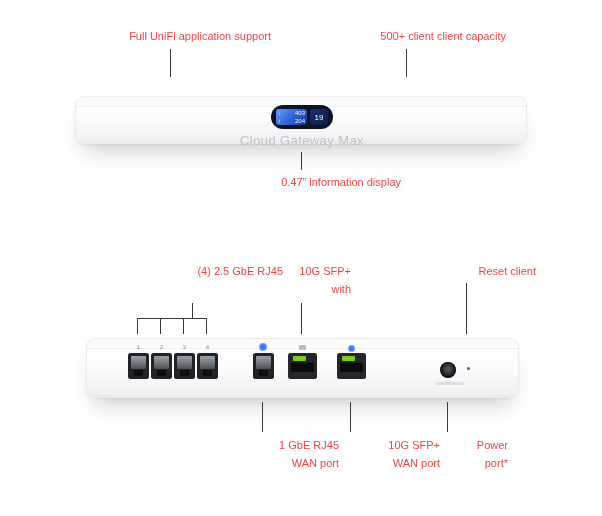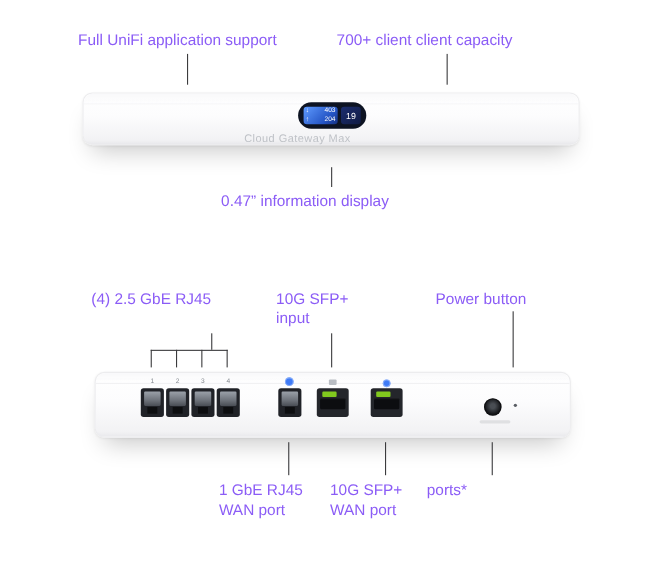--- a/index.html
+++ b/index.html
@@ -1,20 +1,20 @@
 <!DOCTYPE html>
 <html><head>
 <meta charset="utf-8">
 <style>
   html,body { margin:0; padding:0; background:#ffffff; }
   #canvas {
     position:relative; width:602px; height:516px; background:#ffffff;
     font-family:"Liberation Sans", sans-serif; color:#1c1c1e; overflow:hidden;
   }
-  .callout { position:absolute; text-align:left; font-size:14px; line-height:18px; color:#8b5cf6; }
+  .callout { position:absolute; text-align:right; font-size:11px; line-height:18px; color:#ef4444; }
   .callout span { display:block; }
   .vline { position:absolute; width:1px; background:#3b3b3d; }
   .hline { position:absolute; height:1px; background:#3b3b3d; }
 
   .device {
     position:absolute; border:1px solid #ececee; border-radius:9px; box-sizing:border-box;
     background:linear-gradient(180deg,#ffffff 0%,#fcfcfd 45%,#f2f2f4 92%,#e9e9ec 100%);
     box-shadow:0 1px 2px rgba(0,0,0,0.05), 0 14px 22px -9px rgba(0,0,0,0.22);
   }
   .device::before {
@@ -27,22 +27,22 @@
   
   .pill { position:absolute; left:195px; top:8px; width:62px; height:24px; background:#0d1322;
           border-radius:12px; display:flex; align-items:center; gap:3px; padding:0 5px; box-sizing:border-box; }
   .screenL { flex:1.5; height:16px; border-radius:3px; color:#fff; font-size:6px; line-height:8px;
              padding:0 2px; display:flex; flex-direction:column; justify-content:center;
              background:linear-gradient(135deg,#5f9bff 0%,#2353c4 70%,#16307e 100%); }
   .srow { display:flex; justify-content:space-between; }
   .screenR { flex:1; height:16px; border-radius:3px; color:#fff; font-size:8px;
              display:flex; align-items:center; justify-content:center;
              background:linear-gradient(135deg,#1b2d6e,#101b44); }
-  .devname { position:absolute; left:146px; top:36px; width:160px; text-align:left;
-             font-size:10px; color:#bfc2c7; letter-spacing:0.4px; }
+  .devname { position:absolute; left:146px; top:36px; width:160px; text-align:center;
+             font-size:13px; color:#bfc2c7; letter-spacing:0.4px; }
 
   
   .rj45 { position:absolute; width:21px; height:26px; top:14px; background:#202227; border-radius:2.5px; }
   .rj45::before { content:""; position:absolute; left:3px; right:3px; top:3px; height:13px; border-radius:1px;
                   background:linear-gradient(180deg,#9aa0a8 0%,#6e737b 60%,#4a4e55 100%); }
   .rj45::after { content:""; position:absolute; left:6px; right:6px; bottom:3px; height:6px; background:#0d0e10; }
   .portnum { position:absolute; width:21px; top:5px; text-align:center; font-size:6px; line-height:7px; color:#84898f; }
   .globe { position:absolute; width:8px; height:8px; border-radius:50%; background:#3f7bf6;
            box-shadow:inset 0 0 0 1px rgba(255,255,255,0.35); }
   .sfp { position:absolute; width:29px; height:26px; top:14px; background:#24262b; border-radius:2.5px; }
@@ -55,26 +55,26 @@
                box-shadow:inset 0 0 0 1px rgba(0,0,0,0.4); }
   .pinhole { position:absolute; width:3px; height:3px; border-radius:50%; background:#5a5e64; }
   .spec { position:absolute; height:3px; border-radius:1.5px; background:#dfe0e2; }
 </style>
 </head>
 <body>
 
 <div id="canvas">
 
   <div class="callout" style="left:71px; top:27px; width:200px;">Full UniFi application support</div>
-  <div class="callout" style="left:306px; top:27px; width:200px;">700+ client client capacity</div>
+  <div class="callout" style="left:306px; top:27px; width:200px;">500+ client client capacity</div>
 
   <div class="vline" style="left:170px; top:49px; height:28px;"></div>
   <div class="vline" style="left:406px; top:49px; height:28px;"></div>
 
-  <div class="device" style="left:75px; top:84px; width:452px; height:48px;">
+  <div class="device" style="left:75px; top:96px; width:452px; height:48px;">
     <div class="pill">
       <div class="screenL">
         <div class="srow">
           <span>↓</span>
           <span>403</span>
         </div>
         <div class="srow">
           <span>↑</span>
           <span>204</span>
         </div>
@@ -87,23 +87,23 @@
   </div>
 
   <div class="vline" style="left:301px; top:152px; height:18px;"></div>
   <div class="callout" style="left:201px; top:173px; width:200px;">0.47” information display</div>
 
   <div class="callout" style="left:83px; top:262px; width:200px;">
     <span>(4) 2.5 GbE RJ45</span>
   </div>
   <div class="callout" style="left:251px; top:262px; width:100px;">
     <span>10G SFP+</span>
-    <span>input</span>
+    <span>with</span>
   </div>
-  <div class="callout" style="left:396px; top:262px; width:140px;">Power button</div>
+  <div class="callout" style="left:396px; top:262px; width:140px;">Reset client</div>
 
   <div class="vline" style="left:192px; top:303px; height:15px;"></div>
   <div class="hline" style="left:137px; top:318px; width:70px;"></div>
   <div class="vline" style="left:137px; top:318px; height:16px;"></div>
   <div class="vline" style="left:160px; top:318px; height:16px;"></div>
   <div class="vline" style="left:183px; top:318px; height:16px;"></div>
   <div class="vline" style="left:206px; top:318px; height:16px;"></div>
 
   <div class="vline" style="left:301px; top:303px; height:31px;"></div>
   <div class="vline" style="left:466px; top:283px; height:51px;"></div>
@@ -140,16 +140,17 @@
 
   <div class="callout" style="left:199px; top:436px; width:140px;">
     <span>1 GbE RJ45</span>
     <span>WAN port</span>
   </div>
   <div class="callout" style="left:300px; top:436px; width:140px;">
     <span>10G SFP+</span>
     <span>WAN port</span>
   </div>
   <div class="callout" style="left:388px; top:436px; width:120px;">
-    <span>ports*</span>
+    <span>Power</span>
+    <span>port*</span>
   </div>
 
 </div>
 
 </body></html>

